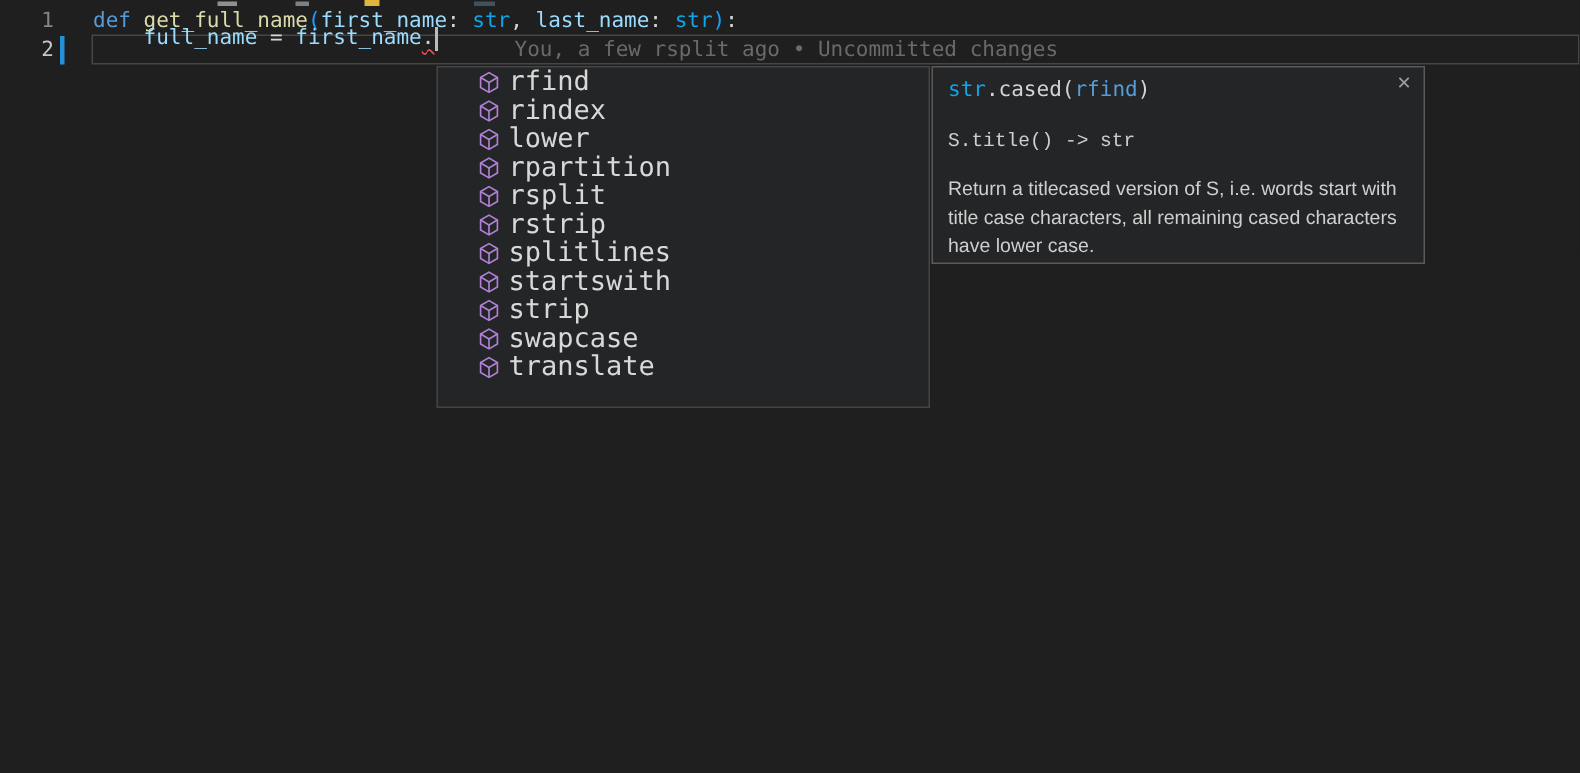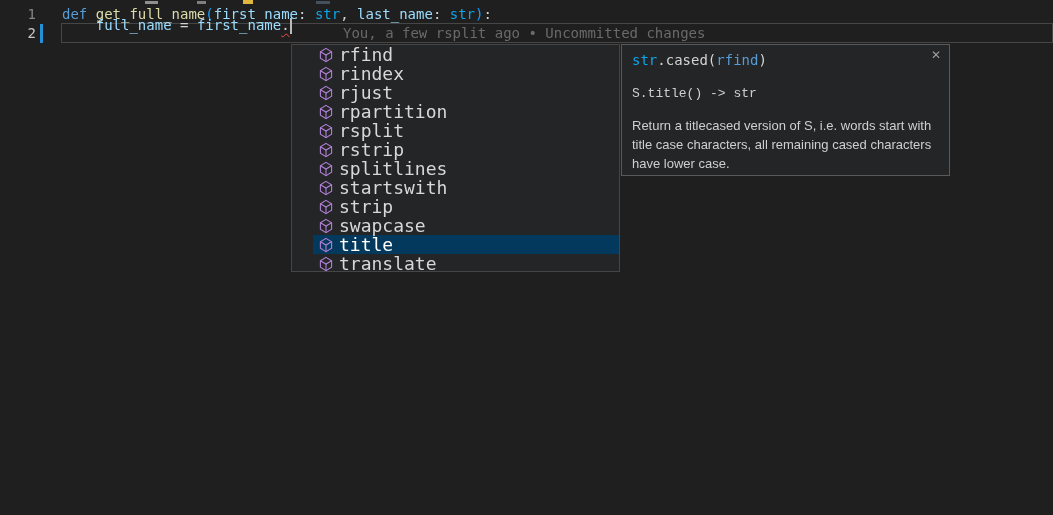--- a/index.html
+++ b/index.html
@@ -139,21 +139,21 @@
             <path d="M8 8v6.6"></path>
           </svg>
           <span class="suggest-label">rindex</span>
         </div>
         <div class="suggest-row">
           <svg class="icon" viewBox="0 0 16 16" fill="none" stroke="#b180d7" stroke-width="1.1">
             <path d="M8 1.4 13.6 4.7v6.6L8 14.6 2.4 11.3V4.7z"></path>
             <path d="M2.4 4.7 8 8l5.6-3.3"></path>
             <path d="M8 8v6.6"></path>
           </svg>
-          <span class="suggest-label">rjust</span>
+          <span class="suggest-label">lower</span>
         </div>
         <div class="suggest-row">
           <svg class="icon" viewBox="0 0 16 16" fill="none" stroke="#b180d7" stroke-width="1.1">
             <path d="M8 1.4 13.6 4.7v6.6L8 14.6 2.4 11.3V4.7z"></path>
             <path d="M2.4 4.7 8 8l5.6-3.3"></path>
             <path d="M8 8v6.6"></path>
           </svg>
           <span class="suggest-label">rpartition</span>
         </div>
         <div class="suggest-row">
@@ -196,28 +196,20 @@
           </svg>
           <span class="suggest-label">strip</span>
         </div>
         <div class="suggest-row">
           <svg class="icon" viewBox="0 0 16 16" fill="none" stroke="#b180d7" stroke-width="1.1">
             <path d="M8 1.4 13.6 4.7v6.6L8 14.6 2.4 11.3V4.7z"></path>
             <path d="M2.4 4.7 8 8l5.6-3.3"></path>
             <path d="M8 8v6.6"></path>
           </svg>
           <span class="suggest-label">swapcase</span>
-        </div>
-        <div class="suggest-row selected">
-          <svg class="icon" viewBox="0 0 16 16" fill="none" stroke="#b180d7" stroke-width="1.1">
-            <path d="M8 1.4 13.6 4.7v6.6L8 14.6 2.4 11.3V4.7z"></path>
-            <path d="M2.4 4.7 8 8l5.6-3.3"></path>
-            <path d="M8 8v6.6"></path>
-          </svg>
-          <span class="suggest-label">title</span>
         </div>
         <div class="suggest-row">
           <svg class="icon" viewBox="0 0 16 16" fill="none" stroke="#b180d7" stroke-width="1.1">
             <path d="M8 1.4 13.6 4.7v6.6L8 14.6 2.4 11.3V4.7z"></path>
             <path d="M2.4 4.7 8 8l5.6-3.3"></path>
             <path d="M8 8v6.6"></path>
           </svg>
           <span class="suggest-label">translate</span>
         </div>
       </div>

